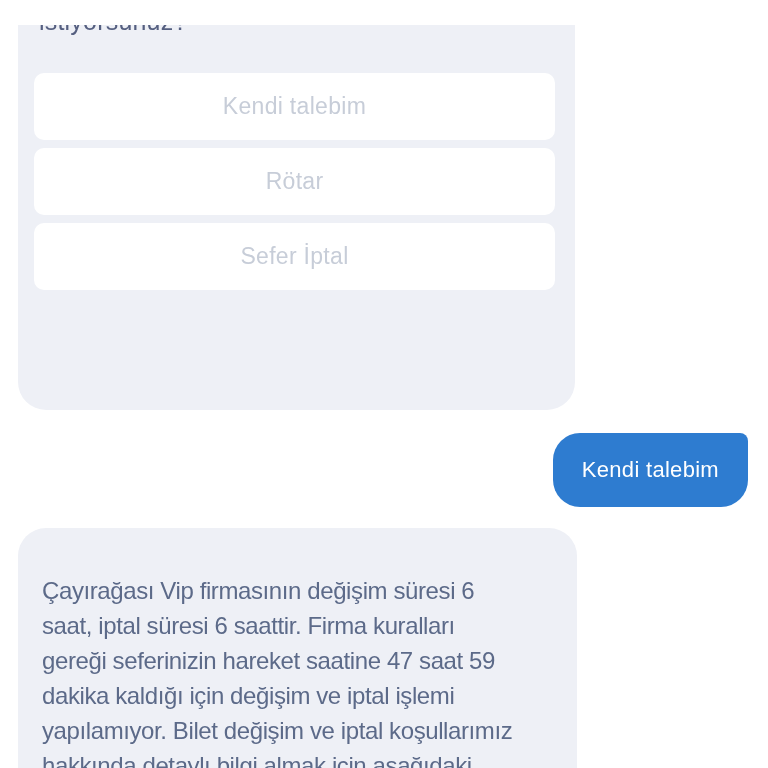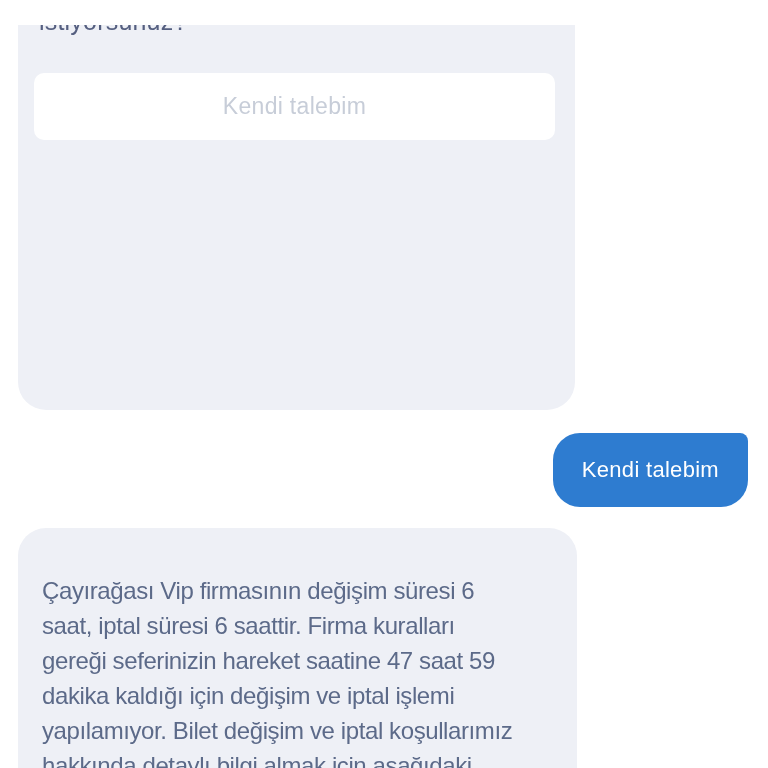--- a/index.html
+++ b/index.html
@@ -100,20 +100,22 @@
 </style>
 </head>
 <body>
 
 <div class="chat-canvas">
 
   <div class="bot-question-bubble">
     <div class="bot-question-text">istiyorsunuz?</div>
 
     <button class="quick-reply">Kendi talebim</button>
+    <button class="quick-reply">Rötar</button>
+    <button class="quick-reply">Sefer İptal</button>
   </div>
 
   <div class="user-message-bubble">
     <span class="user-message-text">Kendi talebim</span>
   </div>
 
   <div class="bot-reply-bubble">
     <div class="bot-reply-text">Çayırağası Vip firmasının değişim süresi 6
 saat, iptal süresi 6 saattir. Firma kuralları
 gereği seferinizin hareket saatine 47 saat 59

